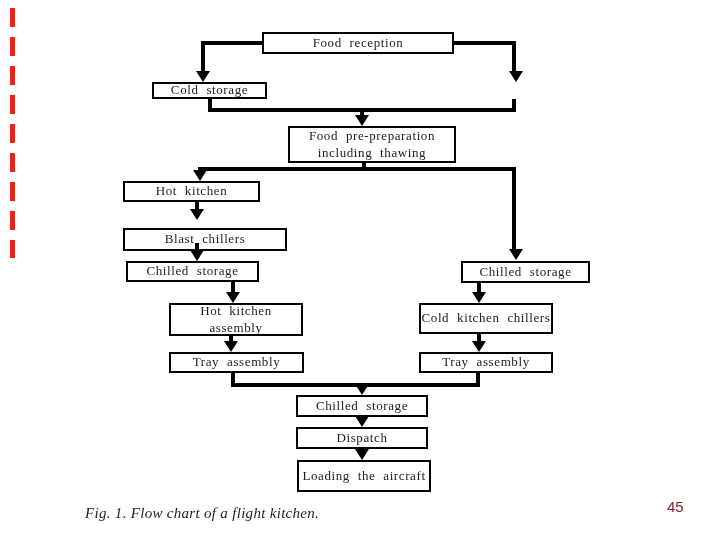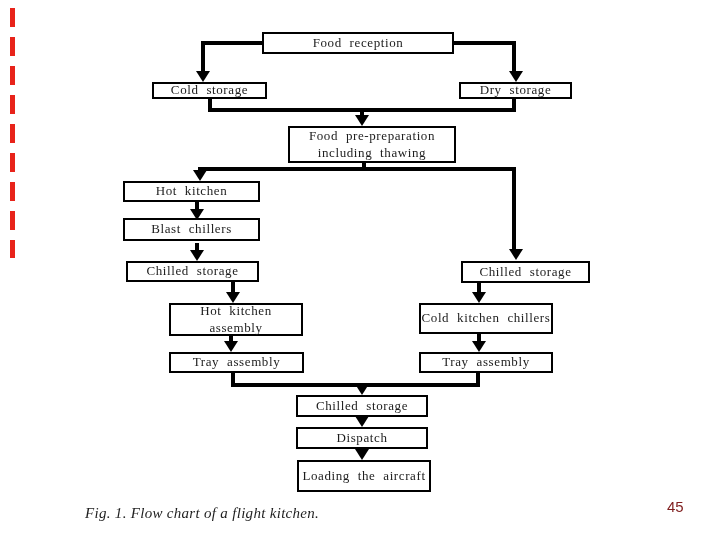--- a/index.html
+++ b/index.html
@@ -40,31 +40,28 @@
 <div id="stage">
 
   <div class="red-dashes"></div>
 
   <div class="node" style="left:262px;top:32px;width:192px;height:22px">
     <span>Food reception</span>
   </div>
   <div class="node" style="left:152px;top:82px;width:115px;height:17px">
     <span>Cold storage</span>
   </div>
-  <div class="node" style="left:459px;top:82px;width:113px;height:17px">
-    <span>Dry storage</span>
-  </div>
   <div class="node" style="left:288px;top:126px;width:168px;height:37px">
     <span>Food pre-preparation
 including thawing</span>
   </div>
   <div class="node" style="left:123px;top:181px;width:137px;height:21px">
     <span>Hot kitchen</span>
   </div>
-  <div class="node" style="left:123px;top:218px;width:137px;height:23px">
+  <div class="node" style="left:123px;top:228px;width:164px;height:23px">
     <span>Blast chillers</span>
   </div>
   <div class="node" style="left:126px;top:261px;width:133px;height:21px">
     <span>Chilled storage</span>
   </div>
   <div class="node" style="left:169px;top:303px;width:134px;height:33px">
     <span>Hot kitchen assembly</span>
   </div>
   <div class="node" style="left:169px;top:352px;width:135px;height:21px">
     <span>Tray assembly</span>

